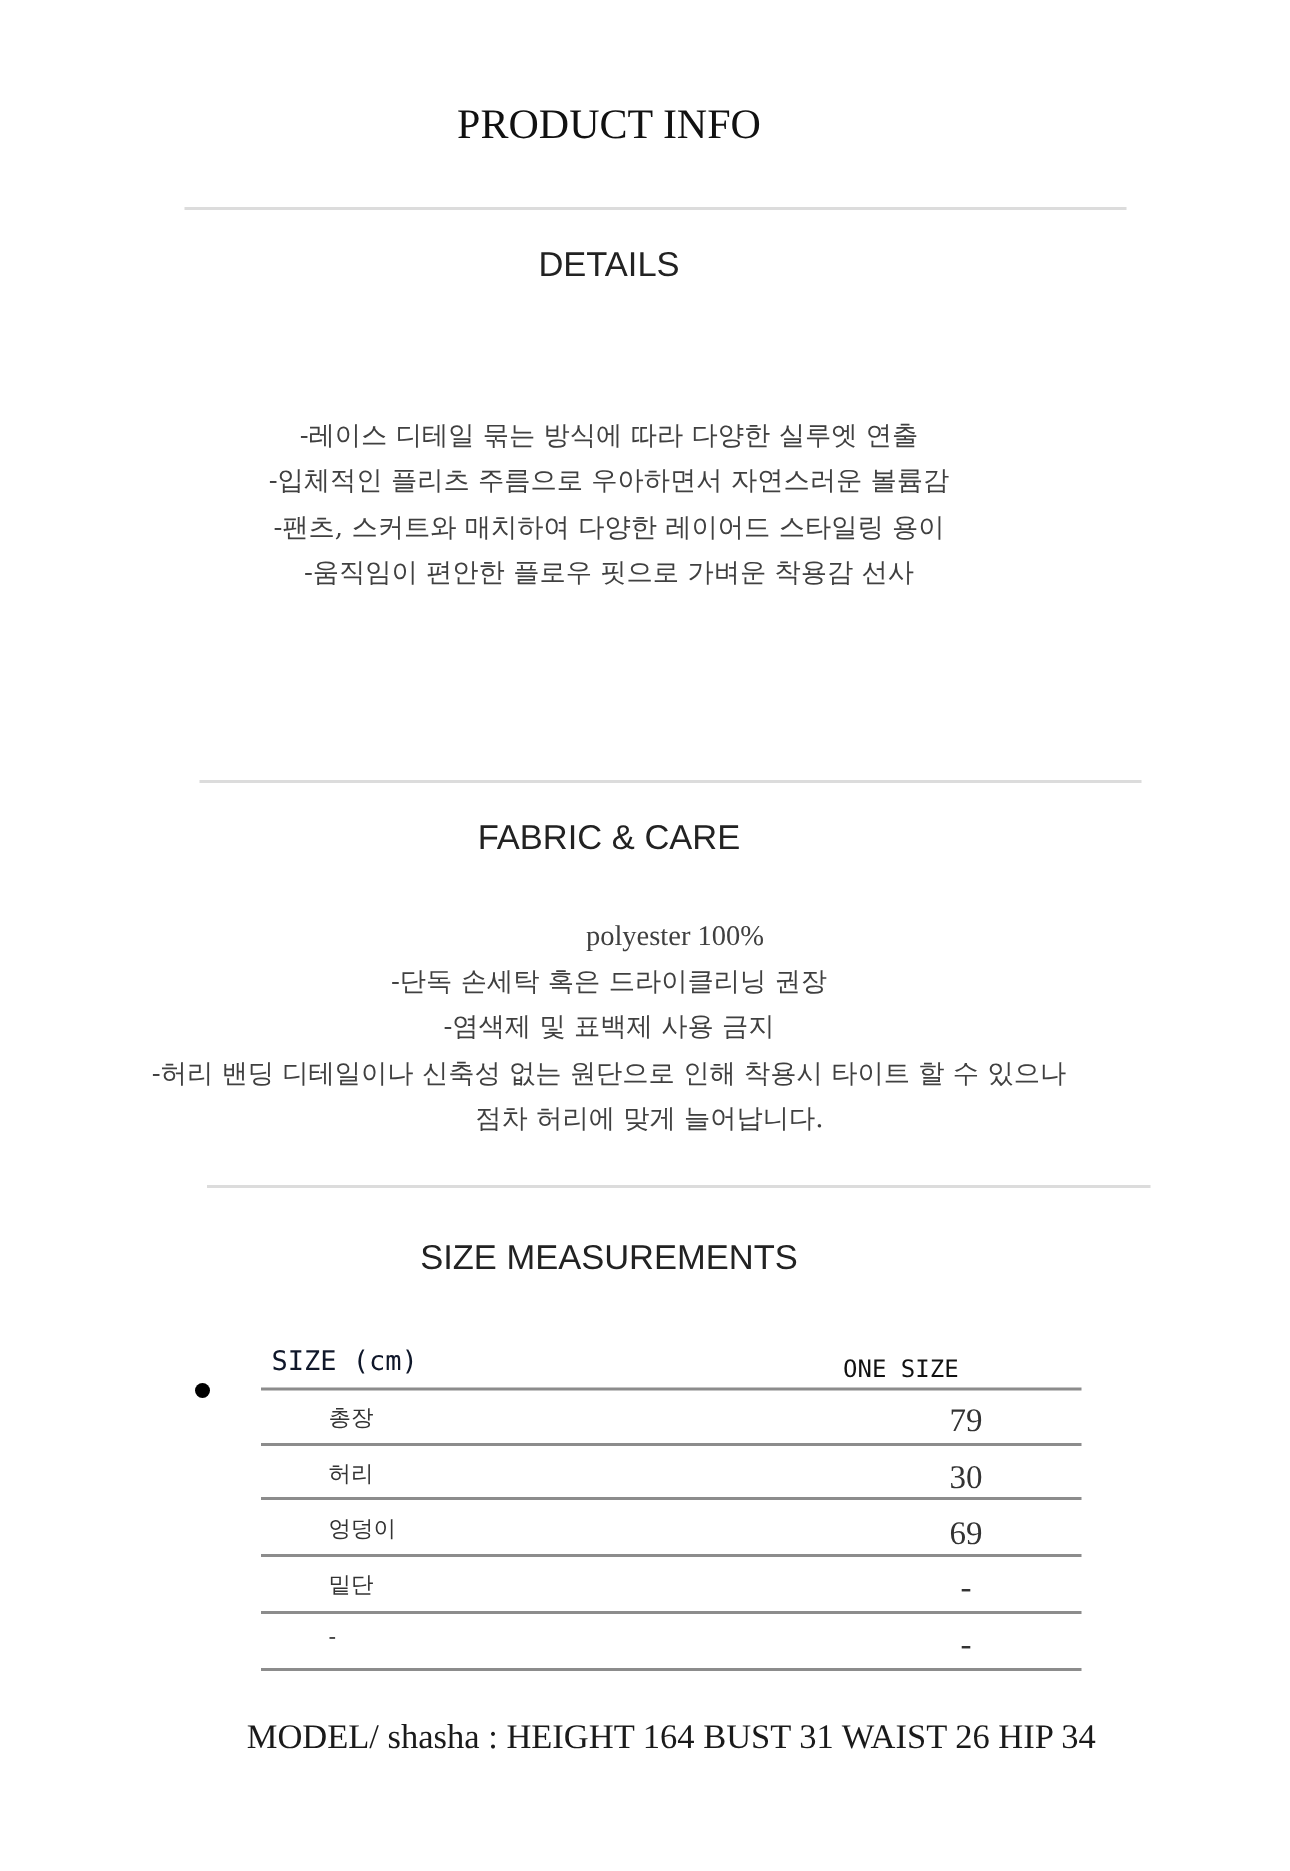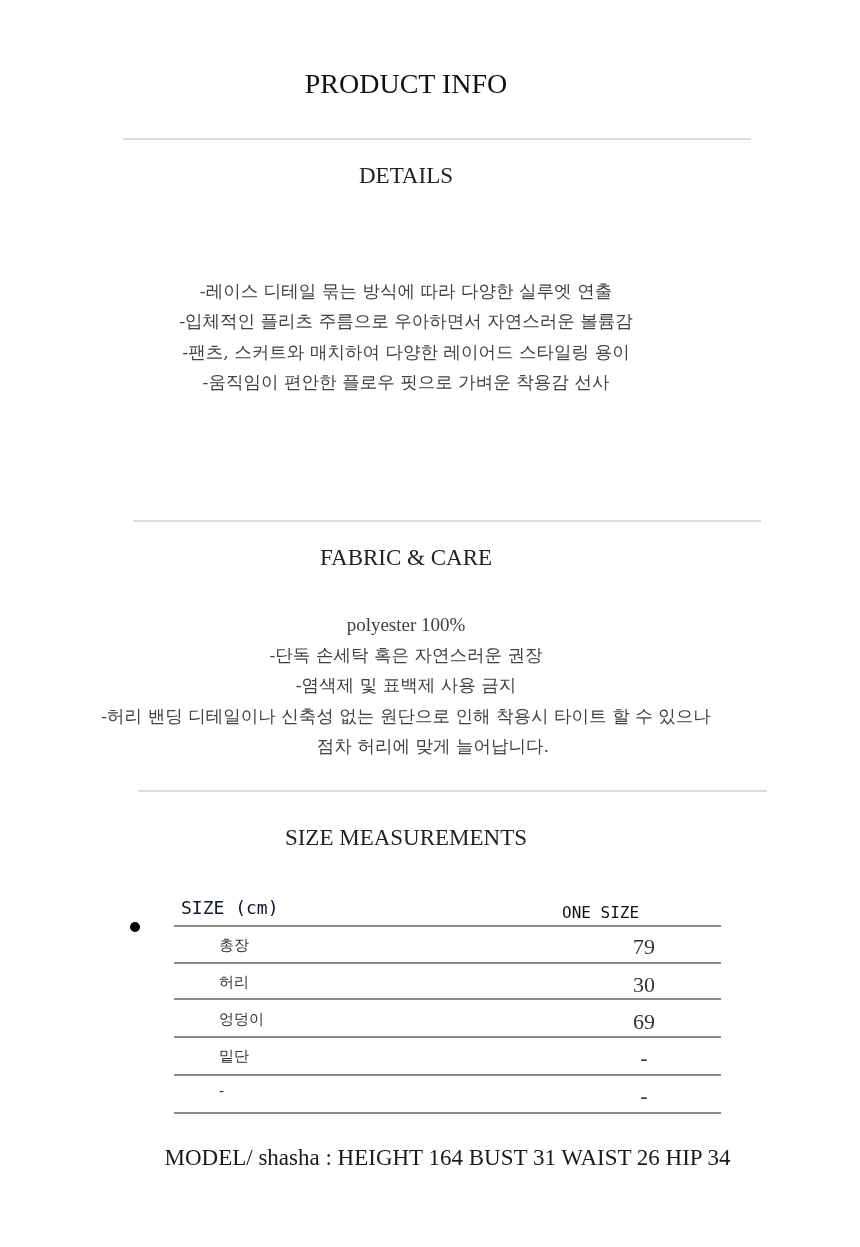--- a/index.html
+++ b/index.html
@@ -9,31 +9,32 @@
     font-family: "DejaVu Serif", "Liberation Serif", serif;
   }
   .abs { position: absolute; }
   .center { left: 0; width: 812px; text-align: center; }
   .title {
     top: 68px; font-size: 28px; letter-spacing: 0px; color: #111;
     font-family: "Liberation Serif", "DejaVu Serif", serif;
   }
   .section-title {
     font-size: 23px; color: #222;
-    font-family: Liberation Serif, serif;
+    font-family: Liberation Sans, sans-serif;
   }
   .divider { height: 2px; background: #dcdcdc; }
   .line {
     font-size: 17.5px; color: #404040; white-space: nowrap;
     font-family: "DejaVu Serif", "Liberation Serif", serif;
     line-height: 30px;
   }
   .en-line {
     font-family: "Liberation Serif", "DejaVu Serif", serif;
     font-size: 19px;
+    padding-left: 44px;
   }
   
   .bullet { width: 10px; height: 10px; border-radius: 50%; background: #000; left: 130px; top: 922px; }
   .th-left {
     left: 181px; top: 897px; font-size: 18px;
     font-family: "DejaVu Sans Mono", "Liberation Mono", monospace; color: #0f172a;
   }
   .th-right {
     left: 562px; top: 903px; font-size: 16px;
     font-family: "DejaVu Sans Mono", "Liberation Mono", monospace; color: #111;
@@ -65,21 +66,21 @@
   <div class="abs center line" style="top:306px;">-입체적인 플리츠 주름으로 우아하면서 자연스러운 볼륨감</div>
   <div class="abs center line" style="top:337px;">-팬츠, 스커트와 매치하여 다양한 레이어드 스타일링 용이</div>
   <div class="abs center line" style="top:367px;">-움직임이 편안한 플로우 핏으로 가벼운 착용감 선사</div>
 </section>
 
 <div class="abs divider" style="left:133px; top:520px; width:628px;"></div>
 
 <section>
   <div class="abs center section-title" style="top:545px;">FABRIC &amp; CARE</div>
   <div class="abs center line en-line" style="top:610px;">polyester 100%</div>
-  <div class="abs center line" style="top:640px;">-단독 손세탁 혹은 자연스러운 권장</div>
+  <div class="abs center line" style="top:640px;">-단독 손세탁 혹은 드라이클리닝 권장</div>
   <div class="abs center line" style="top:670px;">-염색제 및 표백제 사용 금지</div>
   <div class="abs center line" style="top:701px;">-허리 밴딩 디테일이나 신축성 없는 원단으로 인해 착용시 타이트 할 수 있으나</div>
   <div class="abs center line" style="top:731px;margin-left:27px;">점차 허리에 맞게 늘어납니다.</div>
 </section>
 
 <div class="abs divider" style="left:138px; top:790px; width:629px;"></div>
 
 <section>
   <div class="abs center section-title" style="top:825px;">SIZE MEASUREMENTS</div>
 

